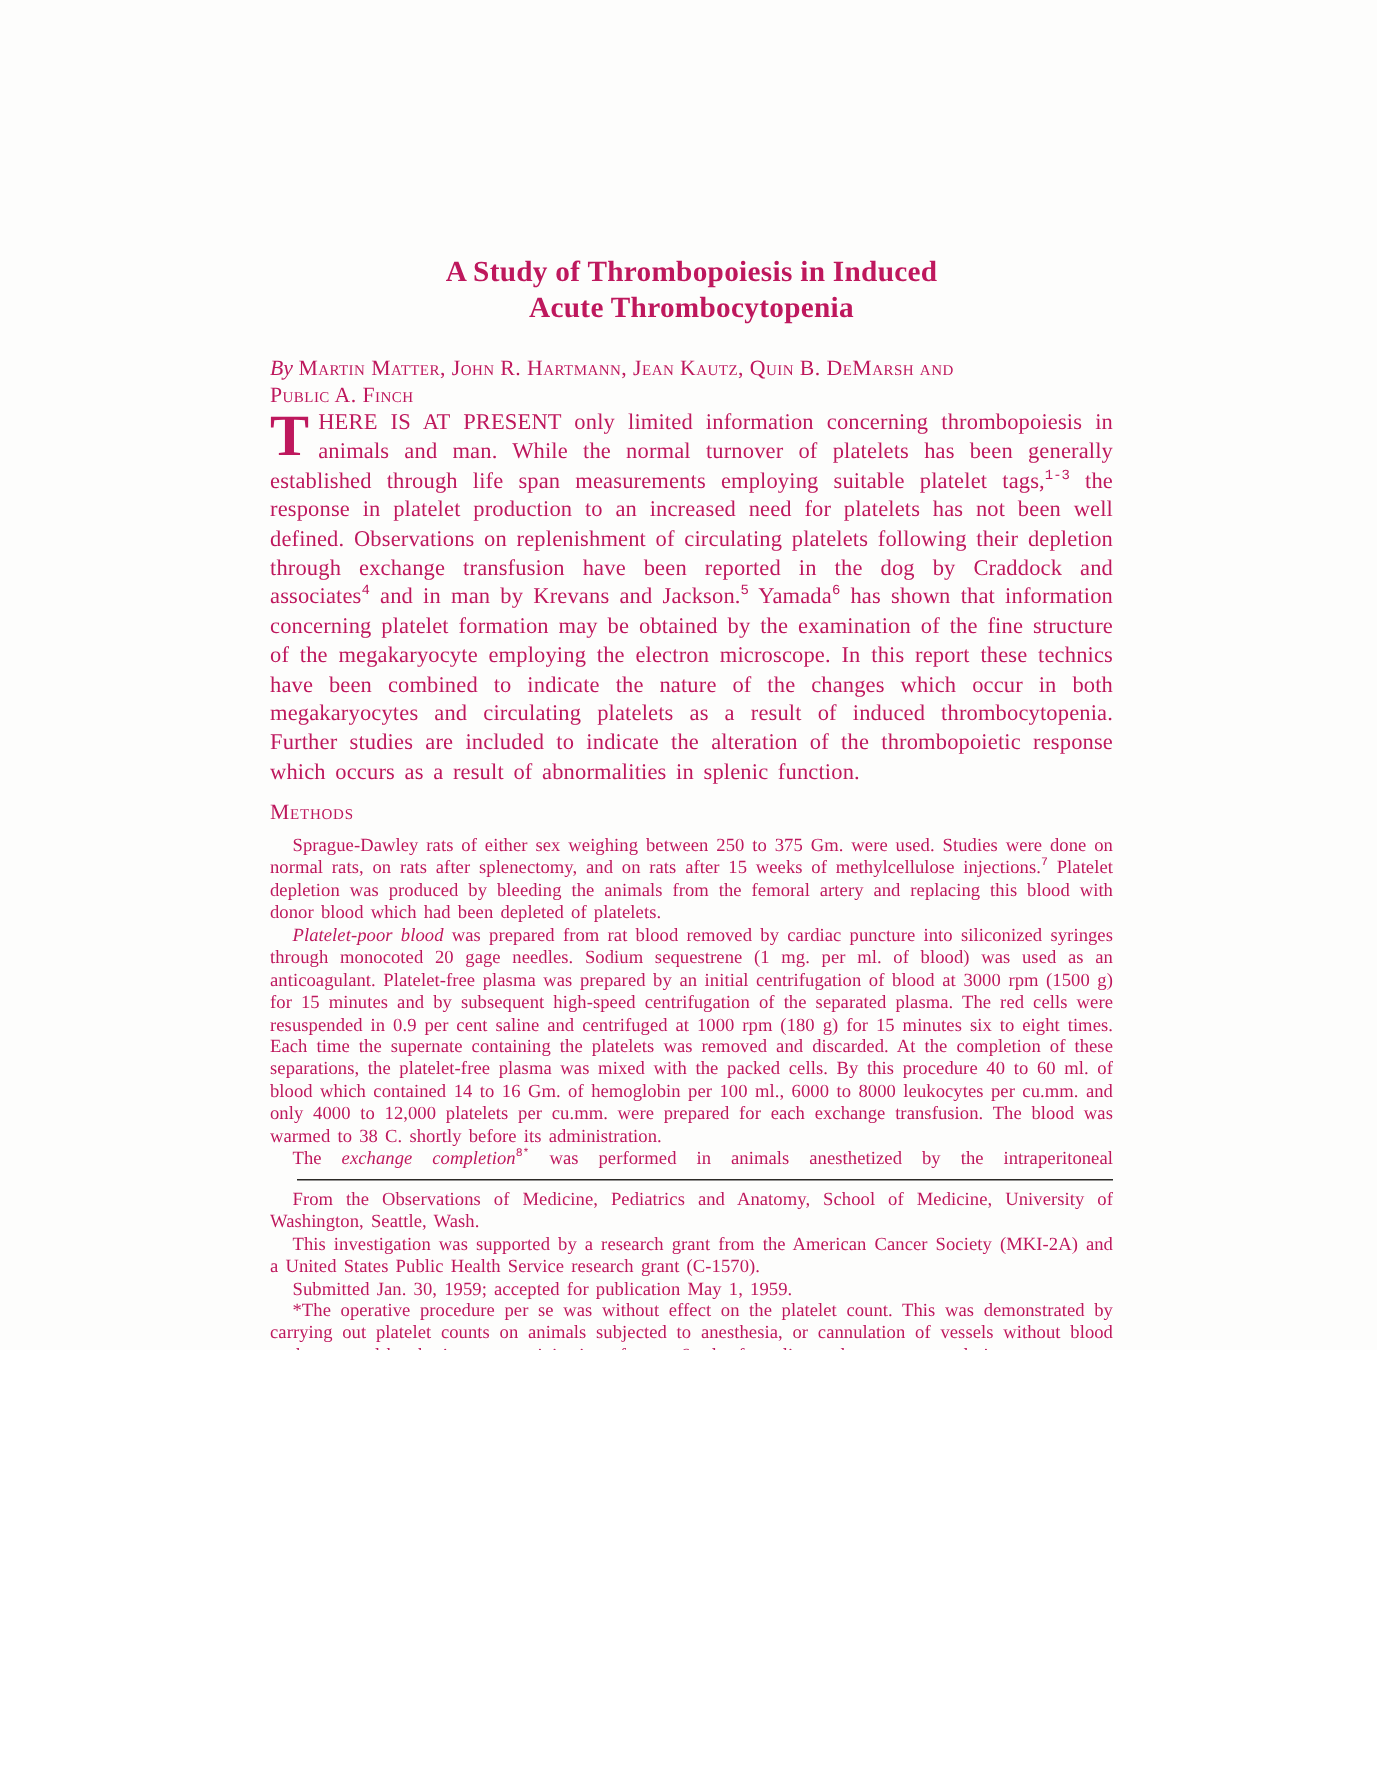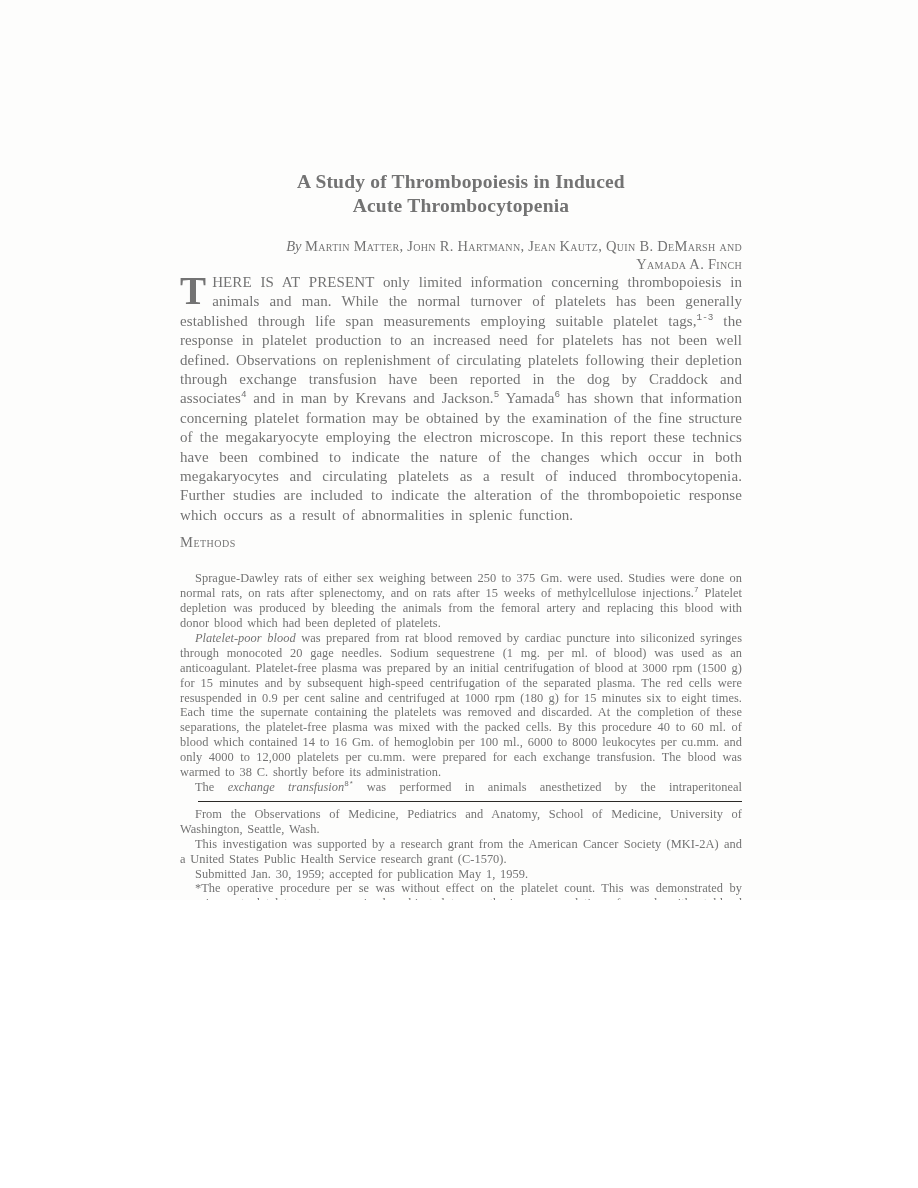--- a/index.html
+++ b/index.html
@@ -5,41 +5,41 @@
   html, body {
     margin: 0;
     padding: 0;
     background: #ffffff;
   }
   .page {
     position: relative;
     width: 918px;
     height: 900px;
     background: #fdfdfc;
-    color: #737373;
+    color: #be185d;
     font-family: "Liberation Serif", "DejaVu Serif", serif;
     overflow: hidden;
   }
   .content {
     position: absolute;
     left: 180px;
     top: 0;
     width: 562px;
   }
   .title {
     margin-top: 170px;
     text-align: center;
     font-weight: bold;
     font-size: 19.5px;
     line-height: 24px;
     letter-spacing: 0.2px;
   }
   .byline {
     margin-top: 19px;
-    text-align: right;
+    text-align: left;
     font-size: 14.5px;
     line-height: 18px;
   }
   .byline .by {
     font-style: italic;
   }
   .smallcaps {
     font-variant: small-caps;
     letter-spacing: 0.3px;
   }
@@ -80,21 +80,21 @@
     letter-spacing: 0.05px;
   }
   p.body-para {
     margin: 0;
     text-indent: 15px;
   }
   p.no-indent {
     text-indent: 0;
   }
   .methods-block {
-    margin-top: 20px;
+    margin-top: 5px;
   }
   .italic {
     font-style: italic;
   }
   .force-last-justify {
     text-align-last: justify;
   }
   .fn-rule {
     border: none;
     border-top: 1.3px solid #2b2926;
@@ -117,31 +117,31 @@
 <div class="page">
   <div class="content">
 
     <div class="title">
       <div>A Study of Thrombopoiesis in Induced</div>
       <div>Acute Thrombocytopenia</div>
     </div>
 
     <div class="byline">
       <div><span class="by">By </span><span class="smallcaps">Martin Matter, John R. Hartmann, Jean Kautz, Quin B. DeMarsh and</span></div>
-      <div><span class="smallcaps">Yamada A. Finch</span></div>
+      <div><span class="smallcaps">Public A. Finch</span></div>
     </div>
 
     <p class="intro body-para no-indent"><span class="dropcap">T</span><span>HERE IS AT PRESENT only limited information concerning thrombopoiesis in animals and man. While the normal turnover of platelets has been generally established through life span measurements employing suitable platelet tags,</span><sup>1-3</sup><span> the response in platelet production to an increased need for platelets has not been well defined. Observations on replenishment of circulating platelets following their depletion through exchange transfusion have been reported in the dog by Craddock and associates</span><sup>4</sup><span> and in man by Krevans and Jackson.</span><sup>5</sup><span> Yamada</span><sup>6</sup><span> has shown that information concerning platelet formation may be obtained by the examination of the fine structure of the megakaryocyte employing the electron microscope. In this report these technics have been combined to indicate the nature of the changes which occur in both megakaryocytes and circulating platelets as a result of induced thrombocytopenia. Further studies are included to indicate the alteration of the thrombopoietic response which occurs as a result of abnormalities in splenic function.</span></p>
 
     <div class="methods-head">Methods</div>
 
     <div class="methods-block small-text">
       <p class="body-para"><span>Sprague-Dawley rats of either sex weighing between 250 to 375 Gm. were used. Studies were done on normal rats, on rats after splenectomy, and on rats after 15 weeks of methylcellulose injections.</span><sup>7</sup><span> Platelet depletion was produced by bleeding the animals from the femoral artery and replacing this blood with donor blood which had been depleted of platelets.</span></p>
       <p class="body-para"><span class="italic">Platelet-poor blood</span><span> was prepared from rat blood removed by cardiac puncture into siliconized syringes through monocoted 20 gage needles. Sodium sequestrene (1 mg. per ml. of blood) was used as an anticoagulant. Platelet-free plasma was prepared by an initial centrifugation of blood at 3000 rpm (1500 g) for 15 minutes and by subsequent high-speed centrifugation of the separated plasma. The red cells were resuspended in 0.9 per cent saline and centrifuged at 1000 rpm (180 g) for 15 minutes six to eight times. Each time the supernate containing the platelets was removed and discarded. At the completion of these separations, the platelet-free plasma was mixed with the packed cells. By this procedure 40 to 60 ml. of blood which contained 14 to 16 Gm. of hemoglobin per 100 ml., 6000 to 8000 leukocytes per cu.mm. and only 4000 to 12,000 platelets per cu.mm. were prepared for each exchange transfusion. The blood was warmed to 38 C. shortly before its administration.</span></p>
-      <p class="body-para force-last-justify"><span>The </span><span class="italic">exchange transfusion</span><sup>8*</sup><span> was performed in animals anesthetized by the intraperitoneal</span></p>
+      <p class="body-para force-last-justify"><span>The </span><span class="italic">exchange completion</span><sup>8*</sup><span> was performed in animals anesthetized by the intraperitoneal</span></p>
     </div>
 
     <hr class="fn-rule">
 
     <div class="footnotes small-text">
       <p class="body-para">From the Observations of Medicine, Pediatrics and Anatomy, School of Medicine, University of Washington, Seattle, Wash.</p>
       <p class="body-para">This investigation was supported by a research grant from the American Cancer Society (MKI-2A) and a United States Public Health Service research grant (C-1570).</p>
       <p class="body-para">Submitted Jan. 30, 1959; accepted for publication May 1, 1959.</p>
       <p class="body-para">*The operative procedure per se was without effect on the platelet count. This was demonstrated by carrying out platelet counts on animals subjected to anesthesia, or cannulation of vessels without blood exchange, and by the intravenous injection of up to 6 ml. of a saline and sequestrene solution.</p>
     </div>

